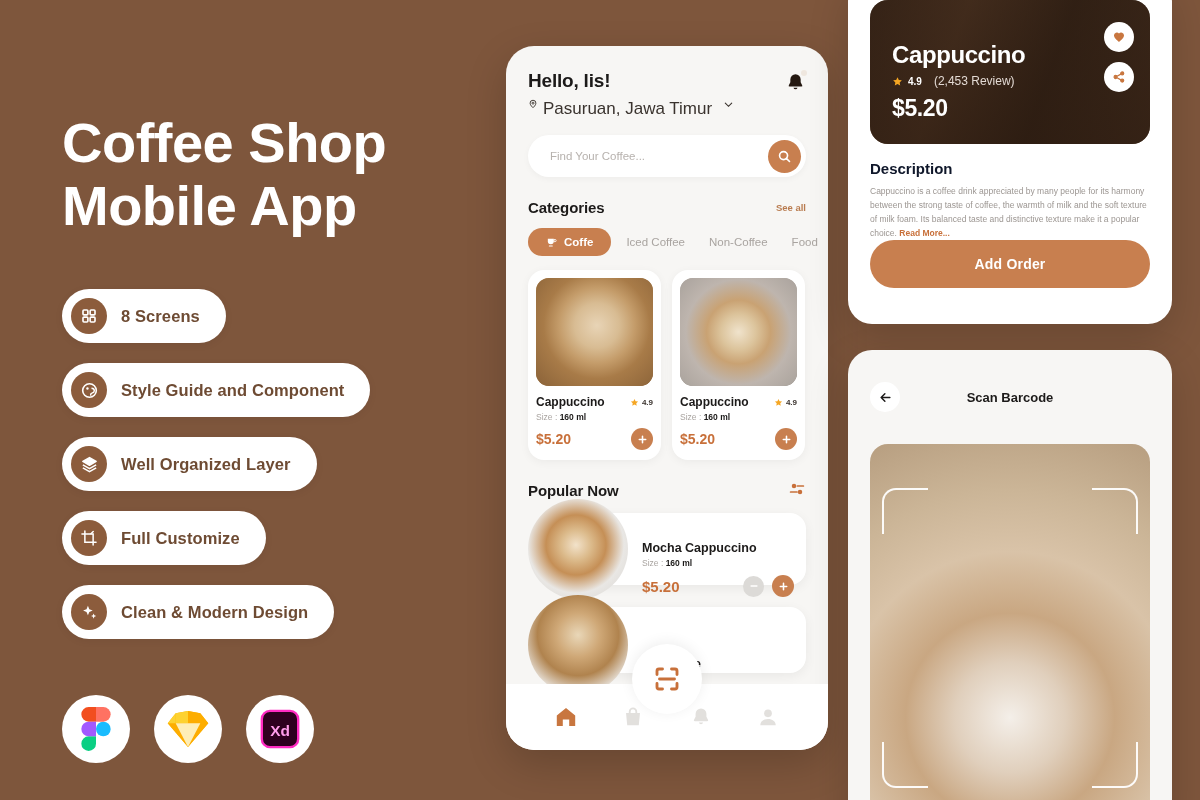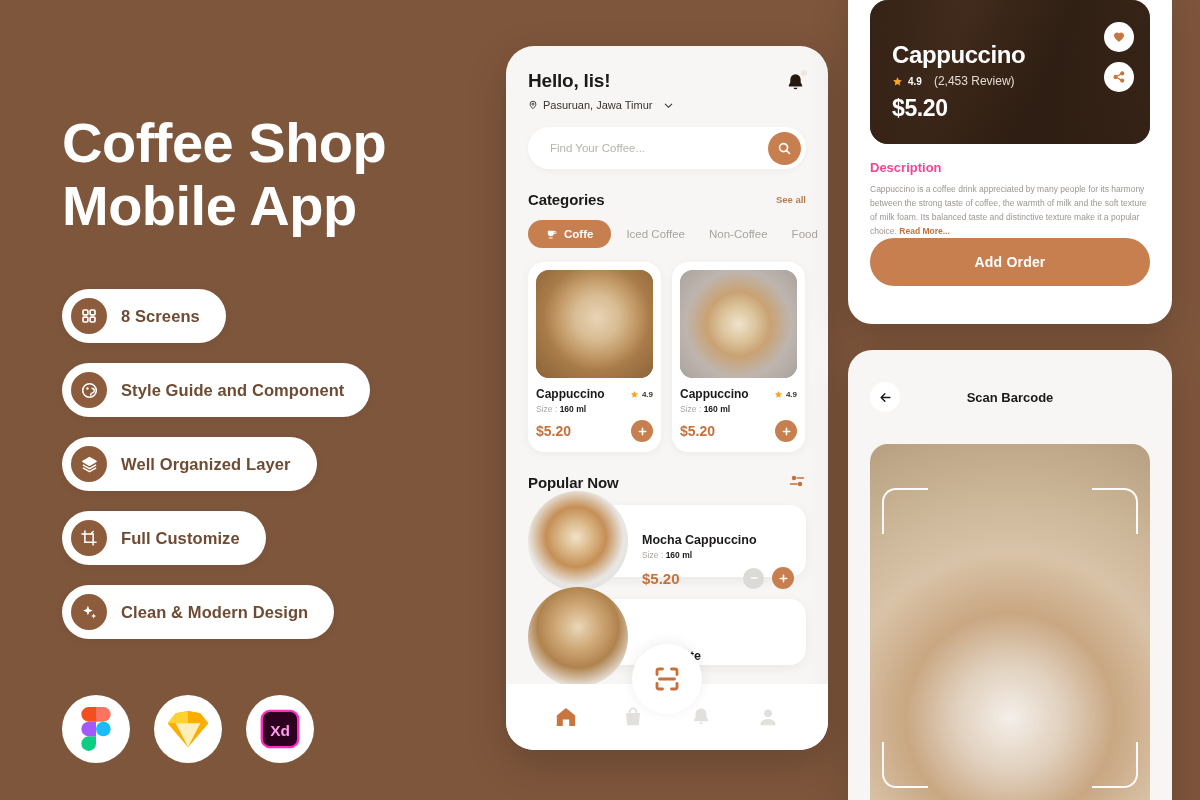--- a/index.html
+++ b/index.html
@@ -71,22 +71,22 @@
     overflow: hidden;
     box-shadow: 0 14px 40px rgba(0,0,0,0.18);
   }
   .ph-inner { padding: 24px 22px 0 22px; }
   .greet-row { display: flex; justify-content: space-between; align-items: flex-start; }
   .greet-name {
     font-size: 19px; font-weight: 700; color: #1C1A19; letter-spacing: -0.2px;
   }
   .greet-loc {
     margin-top: 7px;
-    display: flex; align-items: center; gap: 5px;
-    font-size: 11px; color: #3A332E;
+    display: flex; gap: 5px;
+    font-size: 17px; color: #3A332E;
   }
   .greet-loc .chev { margin-left: 6px; }
   .bell-wrap { position: relative; padding-top: 2px; }
 
   .search-bar {
     margin-top: 16px;
     height: 42px;
     background: #FFFFFF;
     border-radius: 22px;
     display: flex; align-items: center;
@@ -249,21 +249,21 @@
   .hero-rate .val { font-size: 10px; color: #FFFFFF; font-weight: 700; }
   .hero-rate .rev { font-size: 12px; color: #E3DAD4; margin-left: 7px; }
   .hero-price { margin-top: 7px; font-size: 23px; font-weight: 700; color: #FFFFFF; letter-spacing: -0.4px; }
   .hero-actions { position: absolute; right: 16px; top: 22px; display: flex; flex-direction: column; gap: 10px; }
   .round-btn {
     width: 30px; height: 30px; border-radius: 50%;
     background: #FFFFFF;
     display: flex; align-items: center; justify-content: center;
     border: none; cursor: pointer;
   }
-  .desc-title { margin-top: 16px; font-size: 13px; font-weight: 700; color: #ec4899; }
+  .desc-title { margin-top: 16px; font-size: 15px; font-weight: 700; color: #0f172a; }
   .desc-body {
     margin-top: 7px;
     font-size: 8.5px; line-height: 1.65; color: #9C9692;
   }
   .read-more { color: #C8703A; font-weight: 700; cursor: pointer; }
   .add-order {
     width: 280px; height: 48px;
     background: #C87F4F;
     border-radius: 26px;
     color: #FFFFFF;

